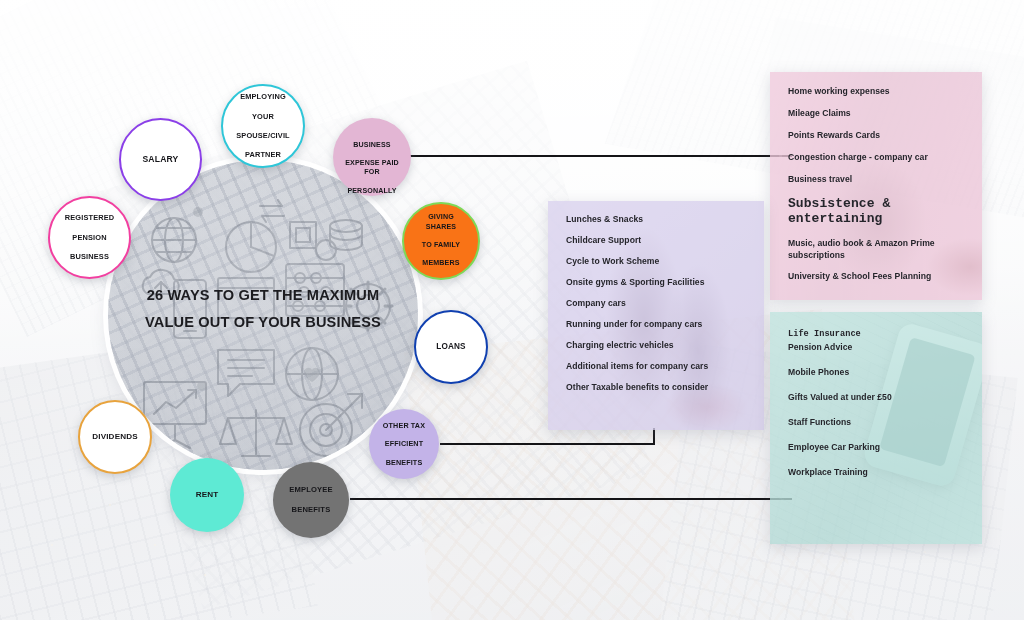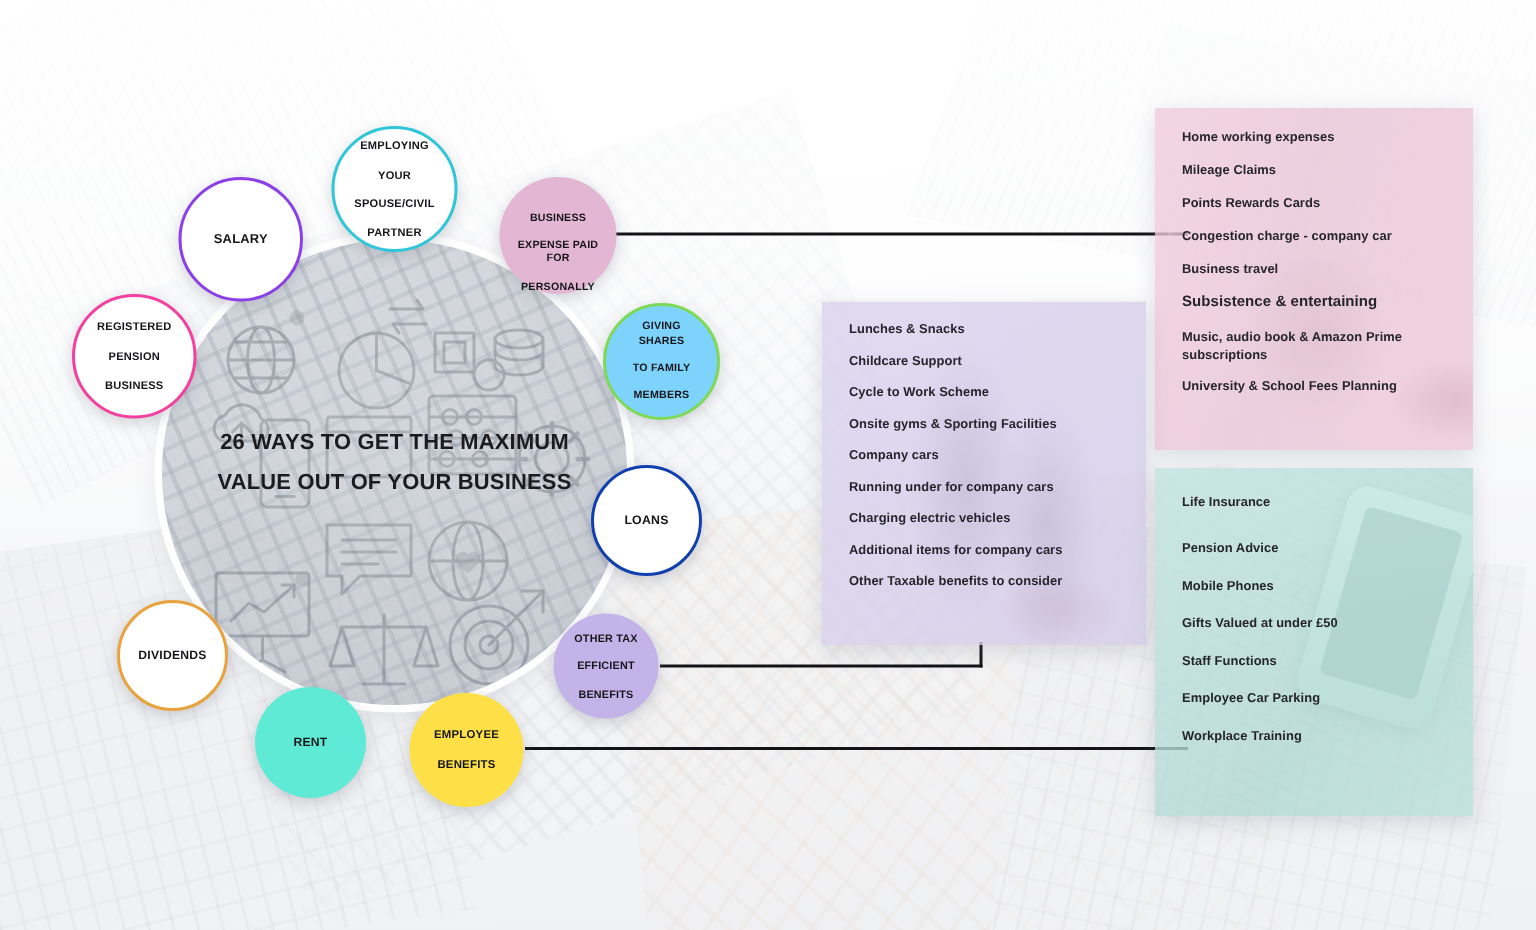--- a/index.html
+++ b/index.html
@@ -357,66 +357,66 @@
   </div>
 
   <div class="bub" style="left:48px;top:196px;width:83px;height:83px;border:2.5px solid #f23fa0;background:#ffffff;font-size:7.4px;">
     <span>
       <span>REGISTERED</span><br>
       <span>PENSION</span><br>
       <span>BUSINESS</span>
     </span>
   </div>
 
-  <div class="bub" style="left:402px;top:202px;width:78px;height:78px;border:2.5px solid #7ed957;background:#7dd3fc;font-size:7.1px;">
+  <div class="bub" style="left:402px;top:202px;width:78px;height:78px;border:2.5px solid #7ed957;background:#f97316;font-size:7.1px;">
     <span>
       <span>GIVING SHARES</span><br>
       <span>TO FAMILY</span><br>
       <span>MEMBERS</span>
     </span>
   </div>
 
 
-  <div class="bub" style="left:394px;top:310px;width:74px;height:74px;border:2.5px solid #1040b0;background:#ffffff;font-size:8.2px;">
+  <div class="bub" style="left:414px;top:310px;width:74px;height:74px;border:2.5px solid #1040b0;background:#ffffff;font-size:8.2px;">
     <span>LOANS</span>
   </div>
 
   <div class="bub" style="left:78px;top:400px;width:74px;height:74px;border:2.5px solid #e8a33d;background:#ffffff;font-size:8.1px;">
     <span>DIVIDENDS</span>
   </div>
 
   <div class="bub" style="left:369px;top:409px;width:70px;height:70px;border:0;background:#c3b3e8;font-size:7.2px;">
     <span>
       <span>OTHER TAX</span><br>
       <span>EFFICIENT</span><br>
       <span>BENEFITS</span>
     </span>
   </div>
 
   <div class="bub" style="left:170px;top:458px;width:74px;height:74px;border:0;background:#5eead4;font-size:8.1px;text-align:center;">
     <span>RENT</span>
   </div>
 
-  <div class="bub" style="left:273px;top:462px;width:76px;height:76px;border:0;background:#fde047;font-size:7.6px;">
+  <div class="bub" style="left:273px;top:462px;width:76px;height:76px;border:0;background:#737373;font-size:7.6px;">
     <span>
       <span>EMPLOYEE</span><br>
       <span>BENEFITS</span>
     </span>
   </div>
 
   <div class="panel" style="left:770px;top:72px;width:212px;height:228px;">
     <div class="ph ph-pink"></div>
     <div class="ph-pink-tint"></div>
     <ul style="padding:14px 14px 0 18px;">
       <li style="font-size:8.6px;margin-bottom:12px;">Home working expenses</li>
       <li style="font-size:8.6px;margin-bottom:12px;">Mileage Claims</li>
       <li style="font-size:8.6px;margin-bottom:12px;">Points Rewards Cards</li>
       <li style="font-size:8.6px;margin-bottom:12px;">Congestion charge - company car</li>
       <li style="font-size:8.6px;margin-bottom:12px;">Business travel</li>
-      <li style="font-size:10px;margin-bottom:12px;">Subsistence &amp; entertaining</li>
+      <li style="font-size:13px;margin-bottom:12px;font-family:Liberation Mono, monospace;">Subsistence &amp; entertaining</li>
       <li style="font-size:8.6px;margin-bottom:10px;line-height:1.35;">Music, audio book &amp; Amazon Prime subscriptions</li>
       <li style="font-size:8.6px;">University &amp; School Fees Planning</li>
     </ul>
   </div>
 
   <div class="panel" style="left:548px;top:201px;width:216px;height:229px;">
     <div class="ph ph-purple"></div>
     <div class="ph-purple-tint"></div>
     <ul style="padding:13px 12px 0 18px;">
       <li style="font-size:8.6px;margin-bottom:11px;">Lunches &amp; Snacks</li>
@@ -432,21 +432,21 @@
   </div>
 
   <div class="panel" style="left:770px;top:312px;width:212px;height:232px;">
     <div class="ph ph-teal">
       <div class="ph-teal-phone">
         <div class="ph-teal-screen"></div>
       </div>
     </div>
     <div class="ph-teal-tint"></div>
     <ul style="padding:17px 14px 0 18px;">
-      <li style="font-size:8.6px;margin-bottom:21px;">Life Insurance</li>
+      <li style="font-size:8.6px;margin-bottom:3px;font-family:Liberation Mono, monospace;">Life Insurance</li>
       <li style="font-size:8.6px;margin-bottom:15px;">Pension Advice</li>
       <li style="font-size:8.6px;margin-bottom:15px;">Mobile Phones</li>
       <li style="font-size:8.6px;margin-bottom:15px;">Gifts Valued at under £50</li>
       <li style="font-size:8.6px;margin-bottom:15px;">Staff Functions</li>
       <li style="font-size:8.6px;margin-bottom:15px;">Employee Car Parking</li>
       <li style="font-size:8.6px;">Workplace Training</li>
     </ul>
   </div>
 
 </div>

